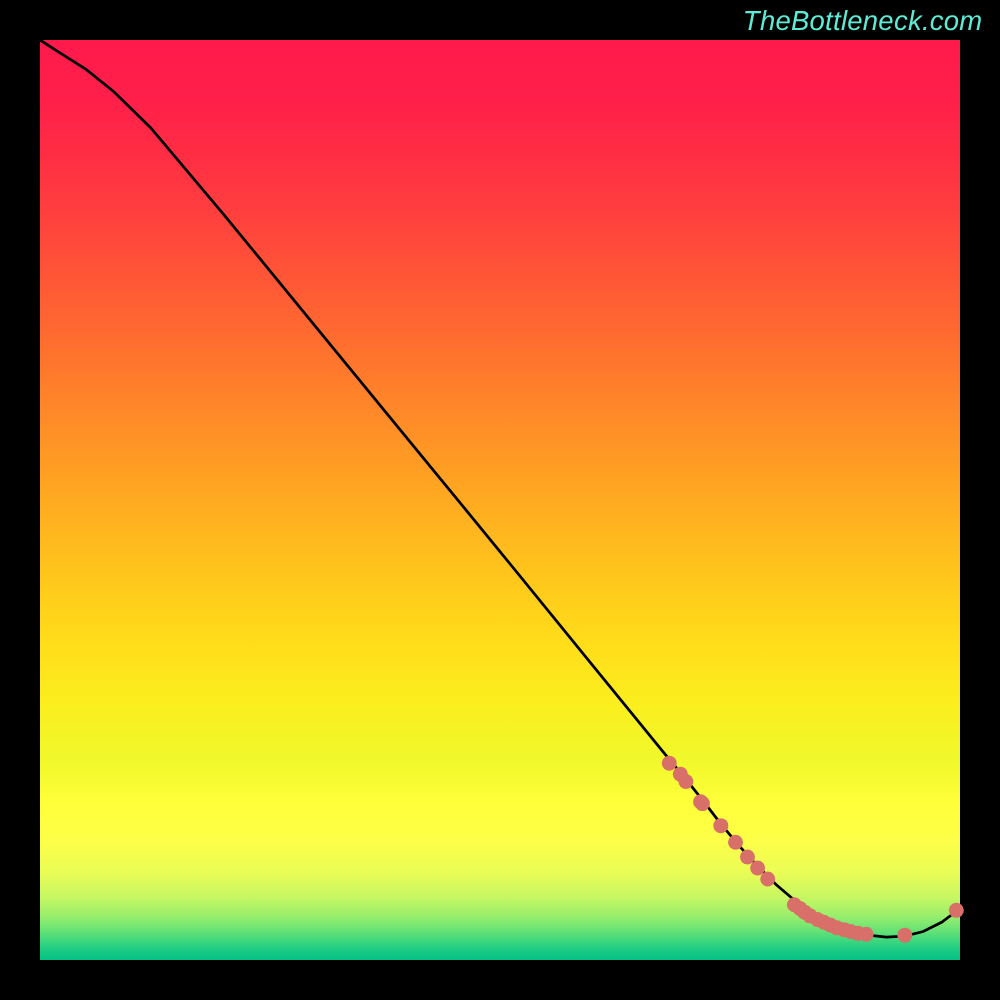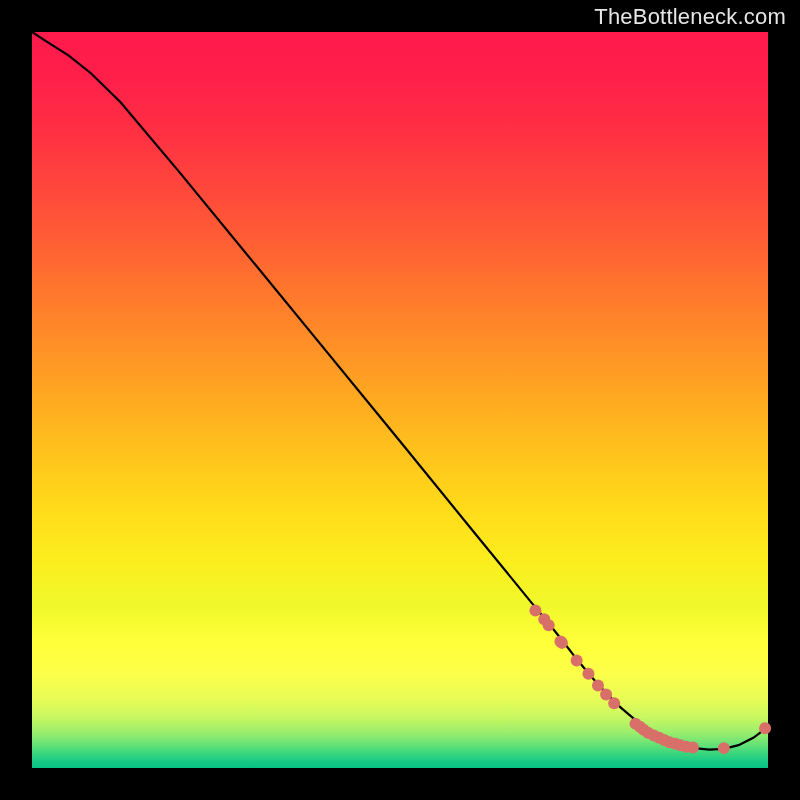--- a/index.html
+++ b/index.html
@@ -13,26 +13,27 @@
   }
   .stage {
     position: relative;
     width: 800px;
     height: 800px;
   }
   .watermark {
     position: absolute;
     top: 4px;
     right: 14px;
-    color: #e5e5e5;
+    color: #5eead4;
     font-size: 22px;
     font-weight: 500;
     letter-spacing: 0.2px;
     z-index: 10;
     user-select: none;
+    font-style: italic;
   }
   .plot {
     position: absolute;
     left: 32px;
     top: 32px;
     width: 736px;
     height: 736px;
   }
   .gradient-fill {
     width: 100%;

